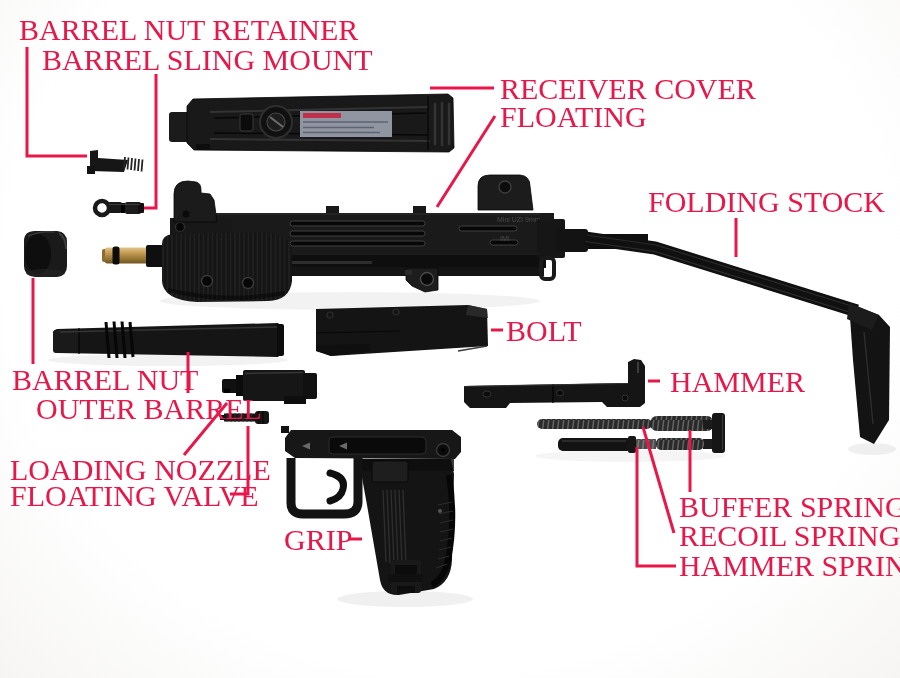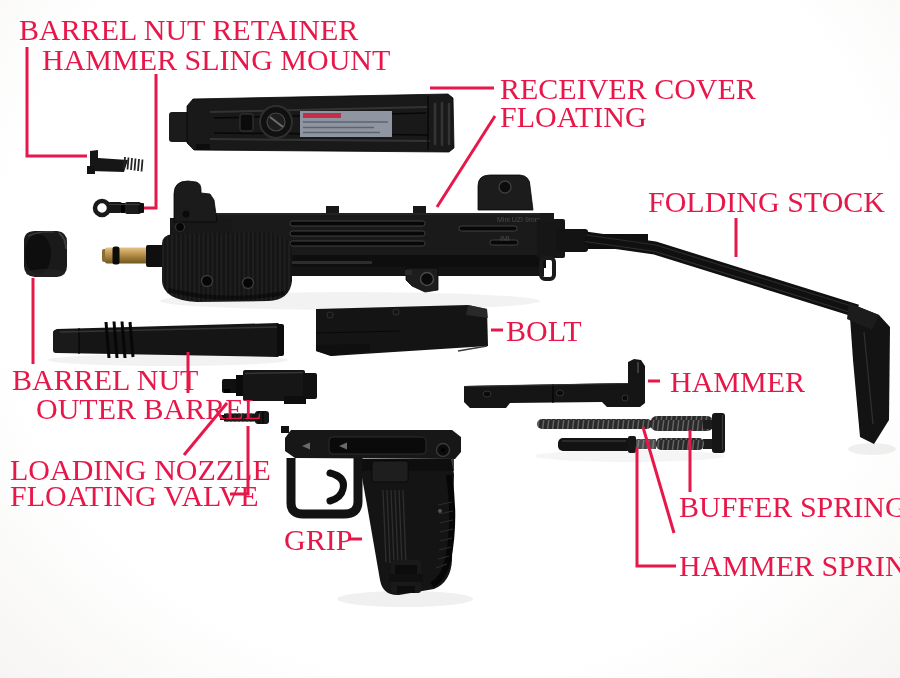--- a/index.html
+++ b/index.html
@@ -289,27 +289,28 @@
     <line class="leader" x1="188" y1="352" x2="188" y2="393"></line>
     <line class="leader" x1="227" y1="403" x2="184" y2="455"></line>
     <polyline class="leader" points="248,426 248,494 230,494"></polyline>
     <line class="leader" x1="349" y1="539" x2="362" y2="539"></line>
     <line class="leader" x1="690" y1="430" x2="690" y2="492"></line>
     <line class="leader" x1="643" y1="427" x2="674" y2="533"></line>
     <polyline class="leader" points="637,447 637,566 676,566"></polyline>
   </svg>
 
   <div class="label" style="left:19px;top:15px;">BARREL NUT RETAINER</div>
-  <div class="label" style="left:42px;top:45px;">HAMMER SLING MOUNT</div>
+  <div class="label" style="left:42px;top:45px;">BARREL SLING MOUNT</div>
   <div class="label" style="left:500px;top:74px;">RECEIVER COVER</div>
   <div class="label" style="left:500px;top:102px;">FLOATING</div>
   <div class="label" style="left:640px;top:187px;margin-left:8px;">FOLDING STOCK</div>
   <div class="label" style="left:506px;top:316px;">BOLT</div>
   <div class="label" style="left:663px;top:367px;margin-left:7px;">HAMMER</div>
   <div class="label" style="left:12px;top:365px;">BARREL NUT</div>
   <div class="label" style="left:8px;top:394px;margin-left:28px;">OUTER BARREL</div>
   <div class="label" style="left:10px;top:455px;">LOADING NOZZLE</div>
   <div class="label" style="left:10px;top:481px;">FLOATING VALVE</div>
   <div class="label" style="left:284px;top:525px;">GRIP</div>
   <div class="label" style="left:679px;top:492px;">BUFFER SPRING</div>
+  <div class="label" style="left:679px;top:521px;">RECOIL SPRING</div>
   <div class="label" style="left:679px;top:551px;">HAMMER SPRING</div>
 
 </div>
 
 </body></html>

